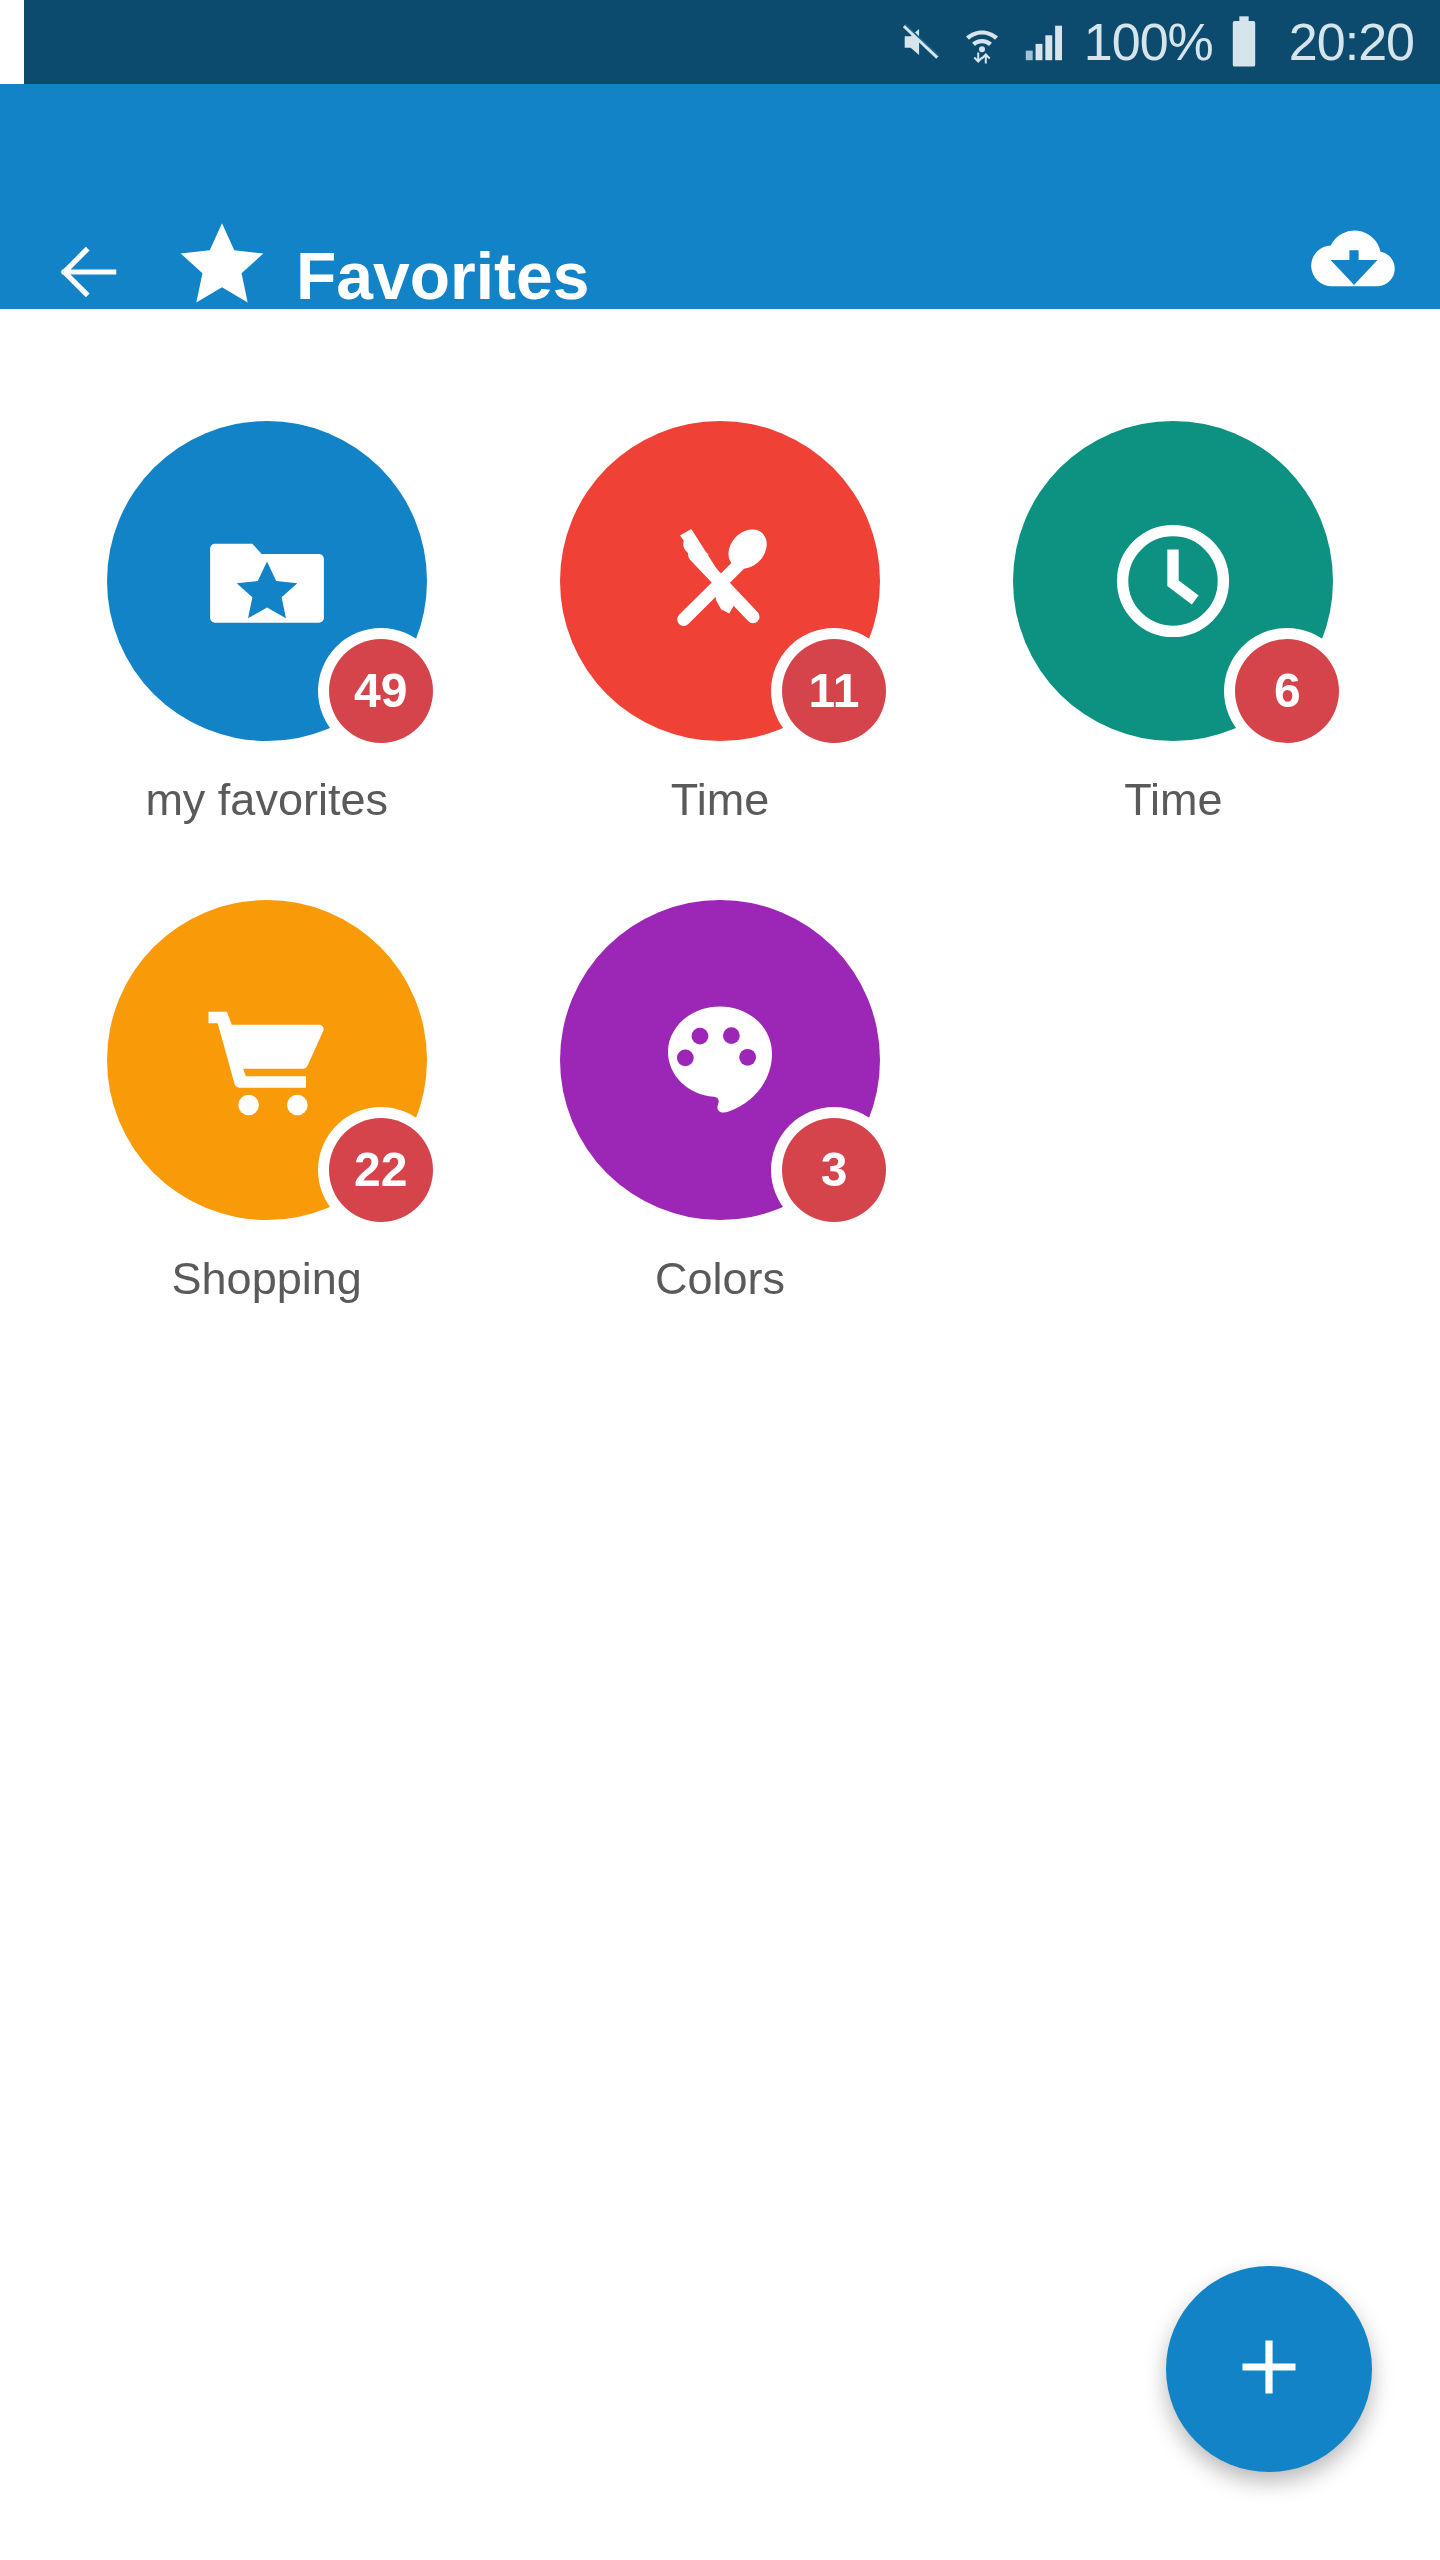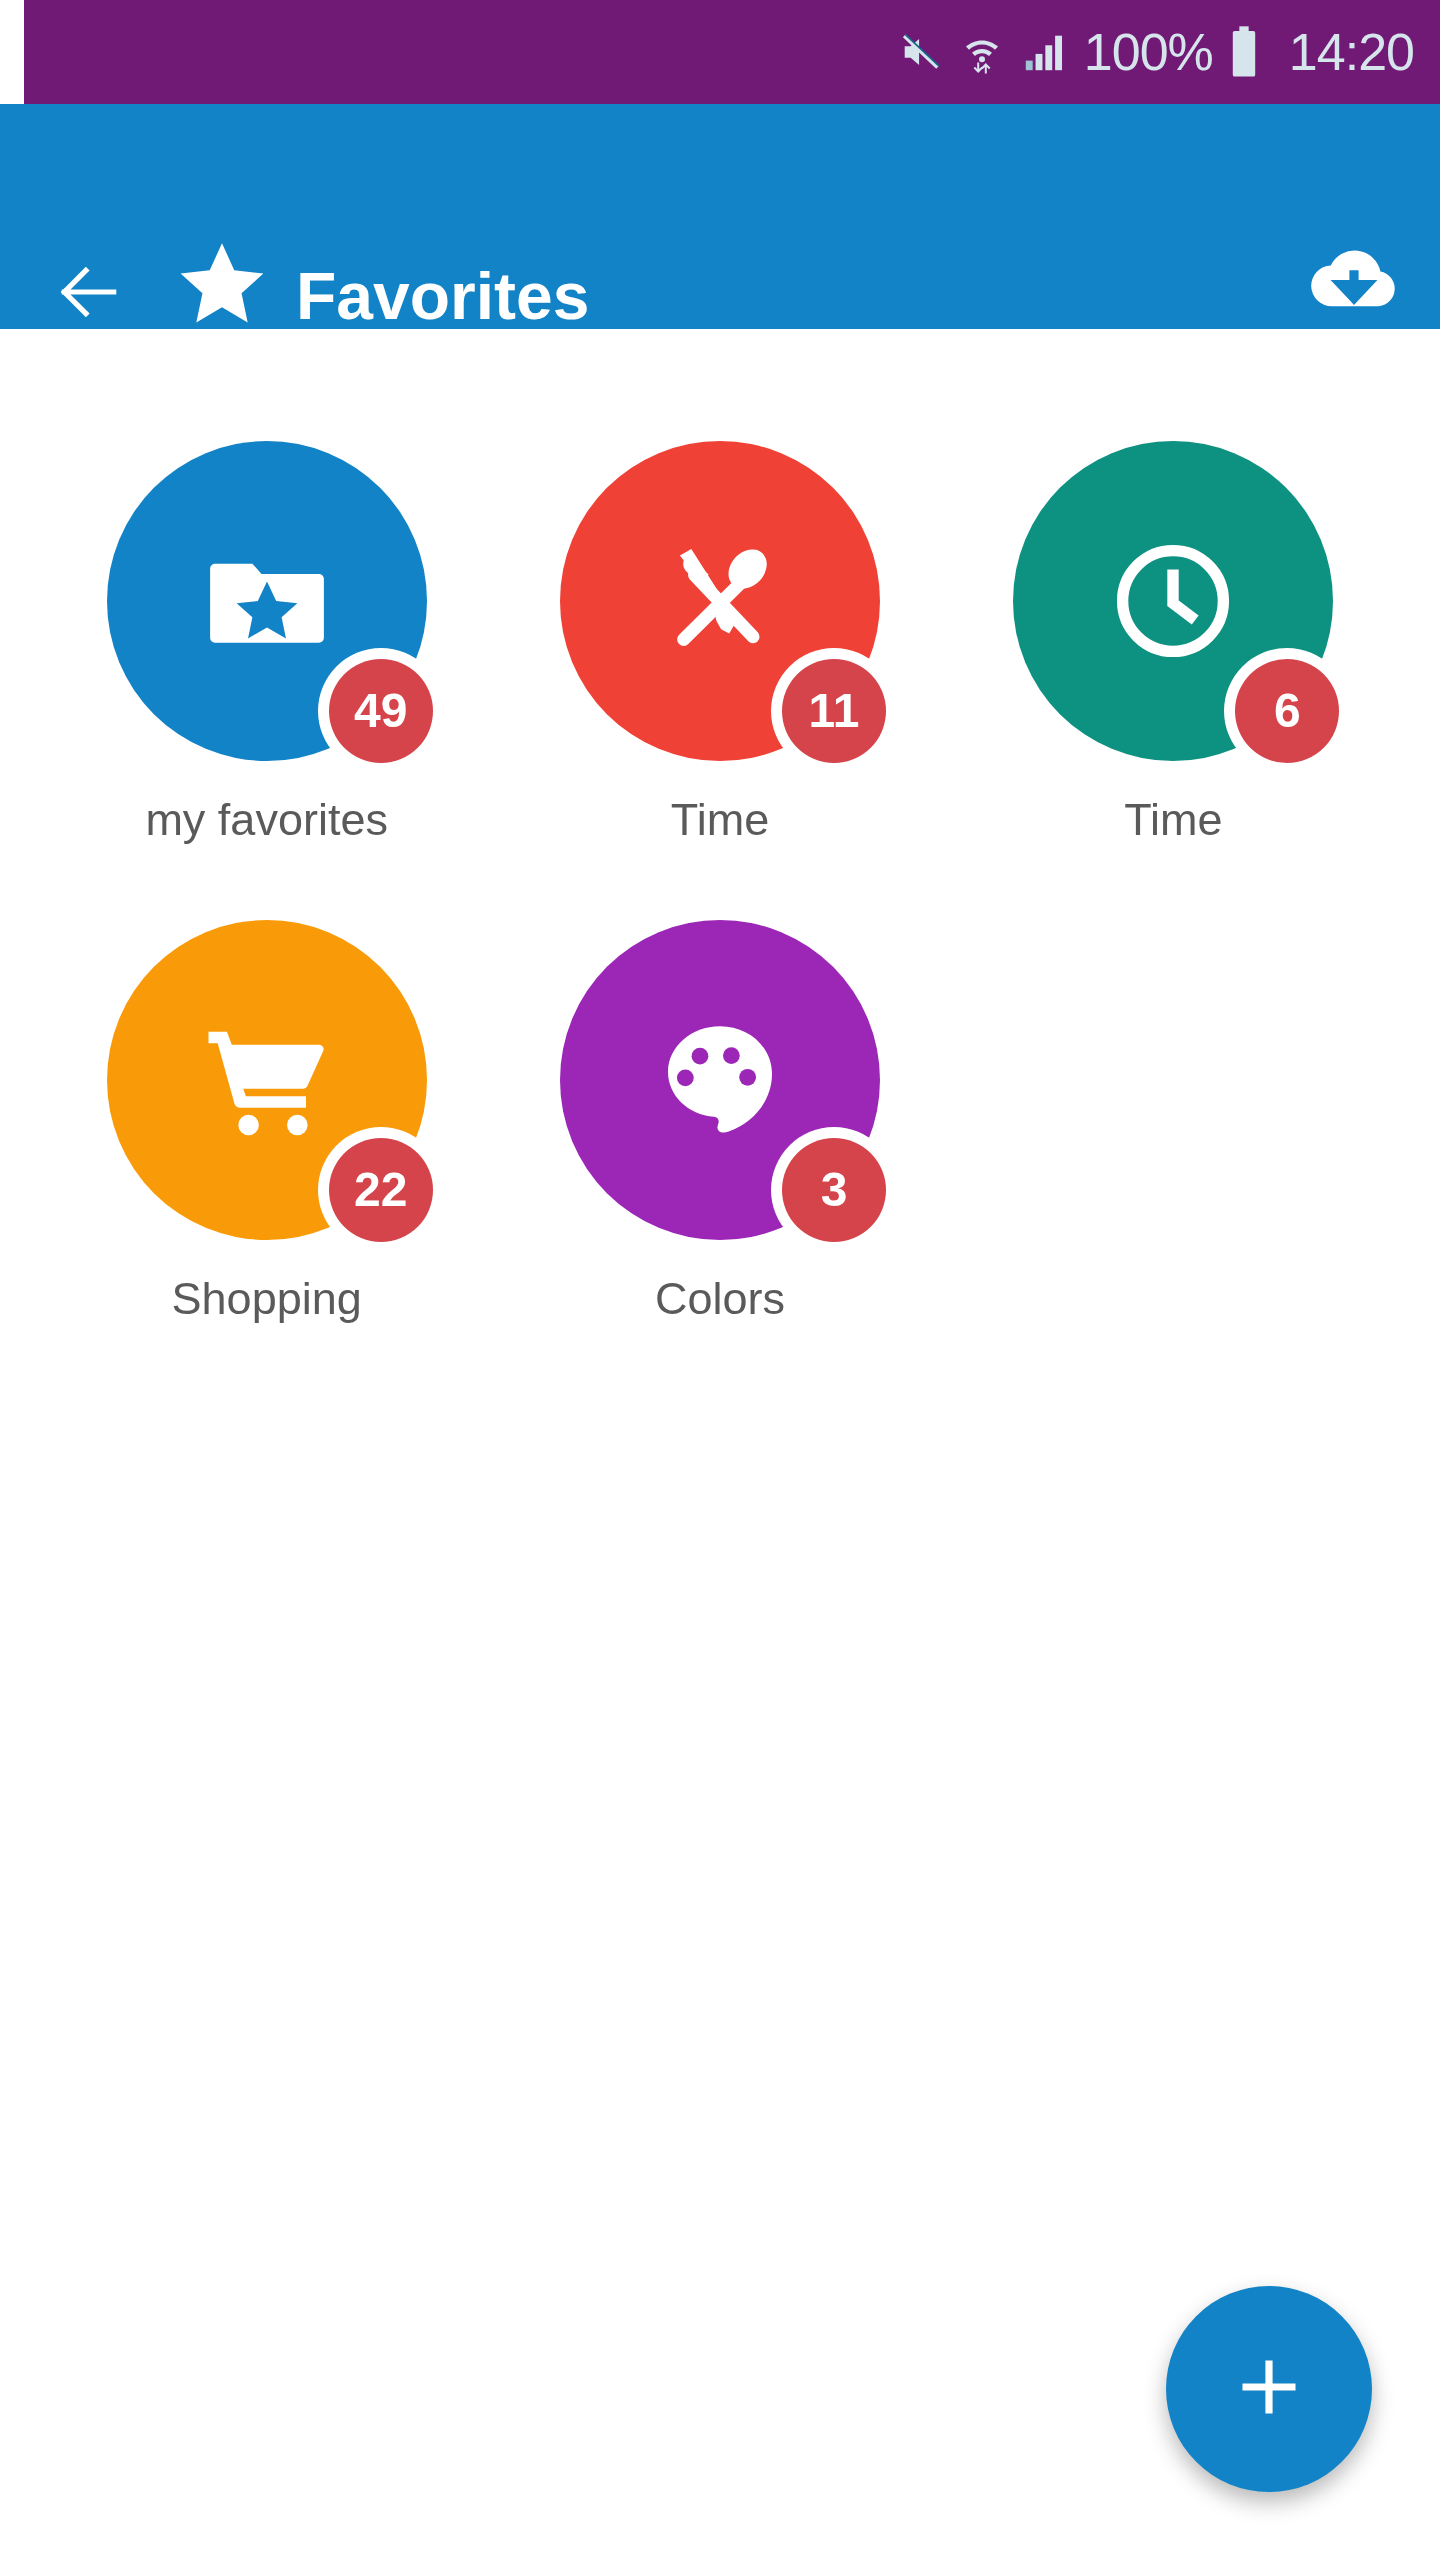--- a/index.html
+++ b/index.html
@@ -10,22 +10,22 @@
   body {
     width: 1440px;
     height: 2560px;
     overflow: hidden;
     font-family: "Liberation Sans", sans-serif;
     position: relative;
   }
 
   
   #status-bar {
-    height: 104px;
-    background: #701a75;
+    height: 84px;
+    background: #0c4a6e;
     display: flex;
     align-items: center;
     justify-content: flex-end;
     padding-right: 26px;
     box-sizing: border-box;
     margin-left: 24px;
   }
   #status-bar .sb-icon {
     display: flex;
     align-items: center;
@@ -221,21 +221,21 @@
 
   <span class="sb-text">100%</span>
 
   <span class="sb-icon">
     <svg width="34" height="56" viewBox="0 0 12 24">
       <rect x="4" y="1" width="4" height="2" fill="#d6e4ec"></rect>
       <rect x="1.2" y="3" width="9.6" height="19.5" rx="0.8" fill="#d6e4ec"></rect>
     </svg>
   </span>
 
-  <span class="sb-text clock">14:20</span>
+  <span class="sb-text clock">20:20</span>
 </div>
 
 <div id="app-bar">
   <span class="back-btn">
     <svg width="74" height="74" viewBox="0 0 24 24">
       <path d="M20 12H4M4 12l7-7M4 12l7 7" stroke="#ffffff" stroke-width="1.7" fill="none" stroke-linecap="square"></path>
     </svg>
   </span>
 
   <span class="title-star">

